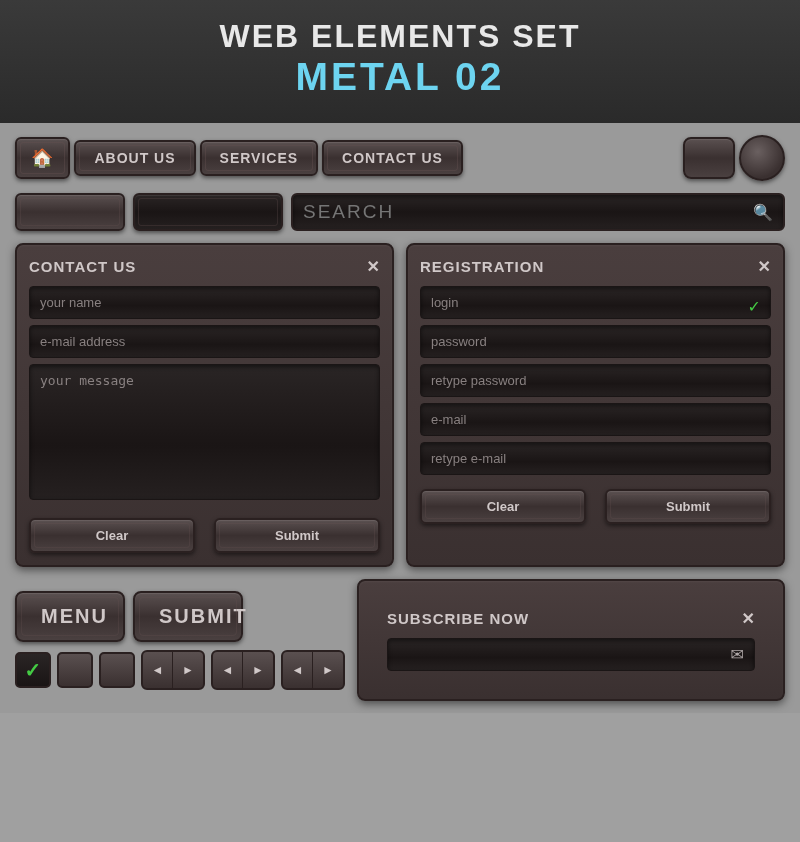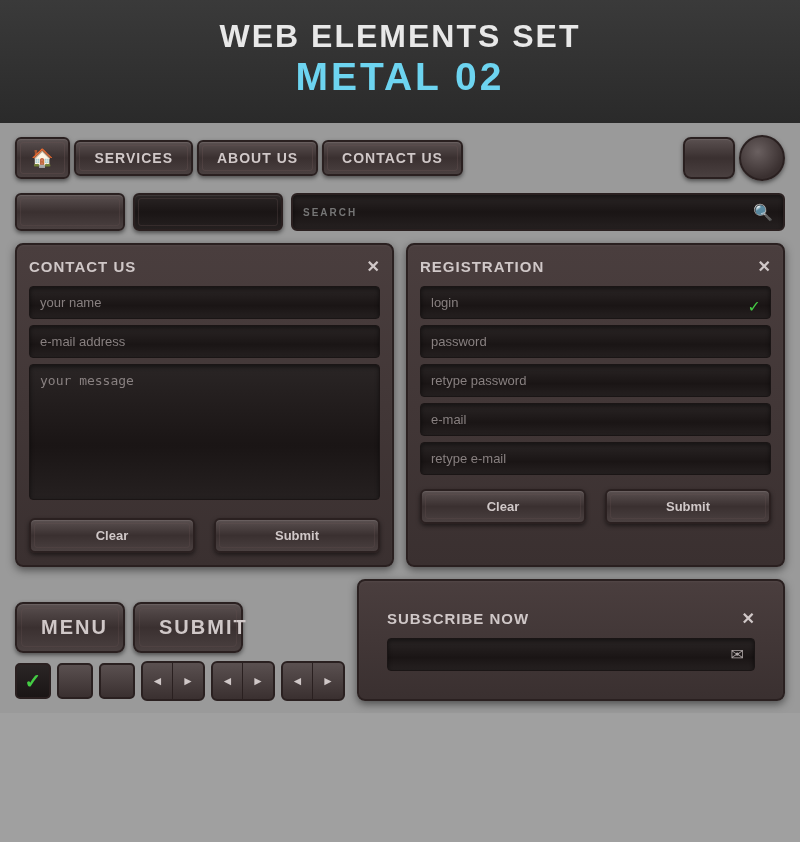--- a/index.html
+++ b/index.html
@@ -125,22 +125,22 @@
       height: 38px;
       padding: 0 10px;
       box-shadow: inset 0 2px 4px rgba(0,0,0,0.5);
     }
     .search-input {
       flex: 1;
       background: transparent;
       border: none;
       outline: none;
       color: #b0a8a8;
-      font-size: 10px;
-      font-weight: bold;
+      font-size: 19px;
+      font-weight: normal;
       letter-spacing: 2px;
     }
     .search-icon {
       color: #b0a8a8;
       font-size: 16px;
     }
 
     
     .panels-row {
       display: flex;
@@ -231,21 +231,21 @@
       position: absolute;
       top: 3px; left: 3px; right: 3px; bottom: 3px;
       border: 1px solid rgba(100,80,80,0.3);
       border-radius: 3px;
     }
 
     
     .bottom-row {
       display: flex;
       gap: 12px;
-      align-items: flex-end;
+      align-items: center;
     }
 
     .bottom-left {
       display: flex;
       flex-direction: column;
       gap: 8px;
     }
 
     .big-btns {
       display: flex;
@@ -360,22 +360,22 @@
 
 <div class="header">
   <div class="header-line1">WEB ELEMENTS SET</div>
   <div class="header-line2">METAL 02</div>
 </div>
 
 <div class="main">
 
   <div class="nav-bar">
     <button class="nav-btn nav-home">🏠</button>
+    <button class="nav-btn">ABOUT US</button>
     <button class="nav-btn">SERVICES</button>
-    <button class="nav-btn">ABOUT US</button>
     <button class="nav-btn">CONTACT US</button>
     <div class="nav-spacer"></div>
     <div class="nav-square"></div>
     <div class="nav-circle"></div>
   </div>
 
   <div class="row2">
     <div class="small-btn small-btn-1"></div>
     <div class="small-btn small-btn-2"></div>
     <div class="search-container">

